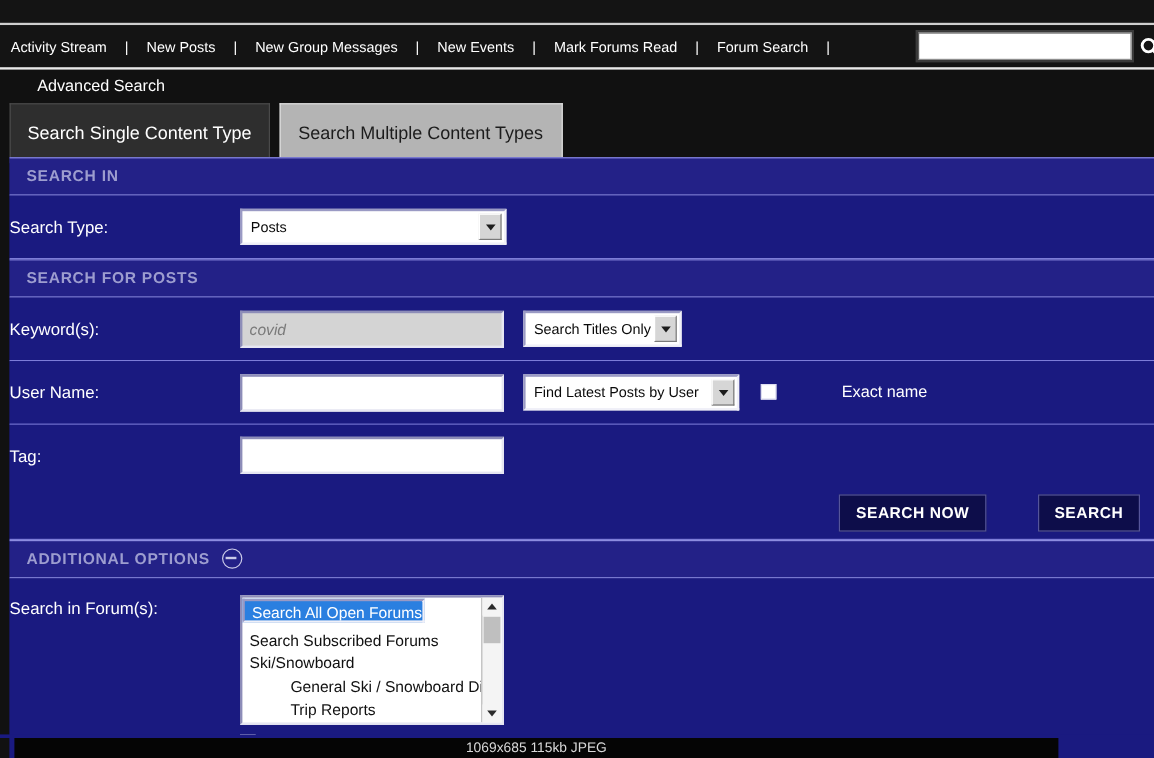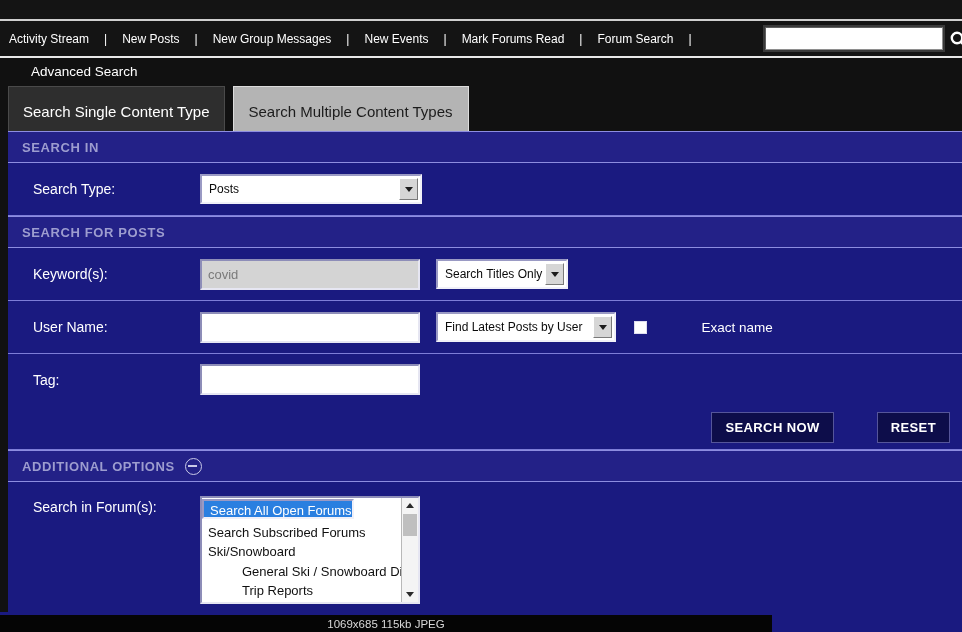--- a/index.html
+++ b/index.html
@@ -95,31 +95,31 @@
   }
 
   .row{
     position:relative;background:#1a1a80;
     border-bottom:1px solid #7d7dd8;
     min-height:44px;display:flex;align-items:center;
   }
   .row.last{border-bottom:none;}
   .row-label{
     color:#ffffff;font-size:14px;
-    width:192px;min-width:192px;padding-left:25px;box-sizing:border-box;
+    width:192px;min-width:192px;box-sizing:border-box;
   }
 
   
   .txt{
     box-sizing:border-box;height:31px;
     border:2px solid;
     border-color:#8d8db8 #e6e6f2 #e6e6f2 #8d8db8;
     background:#ffffff;
     font-family:"Liberation Sans", sans-serif;font-size:13px;
-    color:#111;padding:0 6px;outline:none;
+    color:#111;padding:0 6px;outline:none;font-style:italic;
   }
   .txt.grey{background:#d4d4d4;color:#7a7a7a;}
   .txt.w220{width:220px;}
 
   .sel{
     position:relative;display:inline-block;height:30px;
     background:#ffffff;
     border:2px solid;
     border-color:#9a9ac4 #f0f0f8 #f0f0f8 #9a9ac4;
     box-sizing:border-box;cursor:pointer;
@@ -181,21 +181,21 @@
     background:#f4f4f4;cursor:pointer;
   }
   .lb-thumb{
     position:absolute;left:1px;top:16px;width:14px;height:22px;background:#bfbfbf;cursor:pointer;
   }
   .tri-up{width:0;height:0;border-left:4px solid transparent;border-right:4px solid transparent;border-bottom:5px solid #2a2a2a;}
   .tri-dn{width:0;height:0;border-left:4px solid transparent;border-right:4px solid transparent;border-top:5px solid #2a2a2a;}
 
   
   .statusbar{
-    position:absolute;left:0;bottom:0;width:772px;height:17px;background:#050505;
+    position:absolute;left:12px;bottom:0;width:870px;height:17px;background:#050505;
     display:flex;align-items:center;justify-content:center;
   }
   .statusbar span{color:#d8d8d8;font-size:11.5px;}
   .status-blue{position:absolute;left:0;bottom:17px;width:962px;height:3px;background:#1a1a80;}
 </style>
 </head>
 <body>
 
 <div class="screen">
 
@@ -284,21 +284,21 @@
       </div>
     </div>
 
     <div class="row" style="height:51px;border-bottom:none;">
       <div class="row-label">Tag:</div>
       <input class="txt w220" type="text" value="" style="">
     </div>
 
     <div class="row last" style="height:42px;justify-content:flex-end;padding-right:12px;border-bottom:1px solid #7d7dd8;gap:37px;">
       <span class="btn">SEARCH NOW</span>
-      <span class="btn" style="margin-left:6px;">RESET</span>
+      <span class="btn" style="margin-left:6px;">SEARCH</span>
     </div>
 
     <div class="bar">
       <span class="bar-title">ADDITIONAL OPTIONS</span>
       <span class="collapse-icon"></span>
     </div>
 
     <div class="row last" style="height:140px;align-items:flex-start;padding-top:14px;">
       <div class="row-label" style="padding-top:3px;">Search in Forum(s):</div>
       <div>

